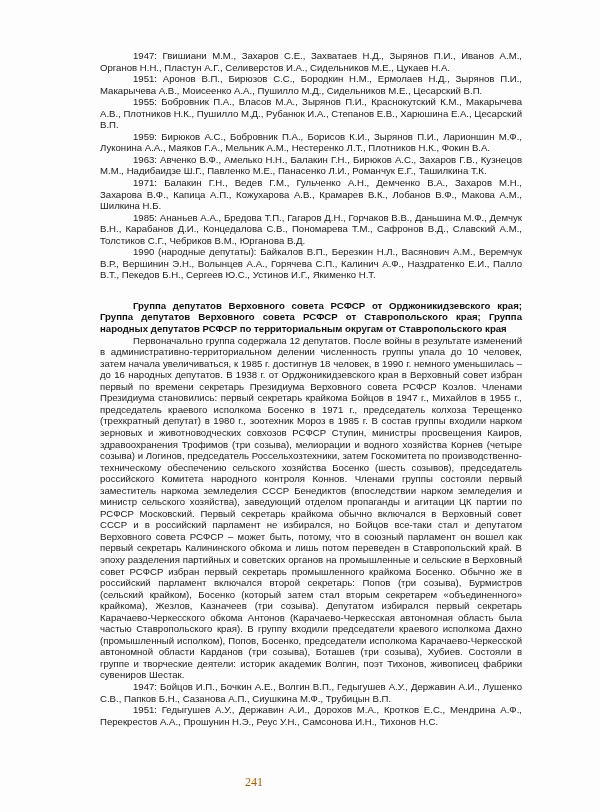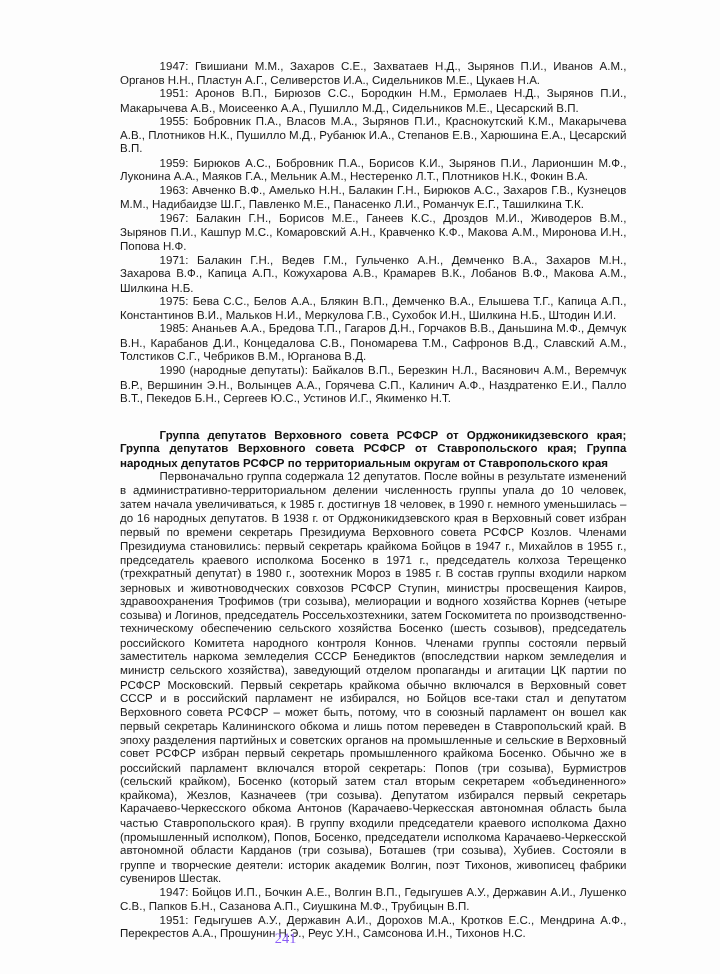--- a/index.html
+++ b/index.html
@@ -15,41 +15,39 @@
     text-align: justify;
   }
   .entry { text-indent: 33px; margin: 0; hyphens: manual; }
   .heading {
     font-weight: bold; text-indent: 33px; margin: 19px 0 0 0;
     line-height: 11.55px; color: #111;
   }
   .body-text { }
   .para { text-indent: 33px; margin: 0; }
   .page-number {
-    position: absolute; left: 0; width: 476px; top: 775px;
+    position: absolute; left: 16px; width: 476px; top: 775px;
     text-align: center;
     font-family: "Liberation Serif", "DejaVu Serif", serif;
-    font-size: 12px; color: #8b5cf6;
+    font-size: 12px; color: #a16207;
   }
 </style>
 </head>
 <body>
 
 <div class="page">
   <div class="content">
 
     <div>
       <p class="entry"><span>1947:</span> <span>Гвишиани М.М., Захаров С.Е., Захватаев Н.Д., Зырянов П.И., Иванов А.М., Органов Н.Н., Пластун А.Г., Селиверстов И.А., Сидельников М.Е., Цукаев Н.А.</span></p>
       <p class="entry"><span>1951:</span> <span>Аронов В.П., Бирюзов С.С., Бородкин Н.М., Ермолаев Н.Д., Зырянов П.И., Макарычева А.В., Моисеенко А.А., Пушилло М.Д., Сидельников М.Е., Цесарский В.П.</span></p>
       <p class="entry"><span>1955:</span> <span>Бобровник П.А., Власов М.А., Зырянов П.И., Краснокутский К.М., Макарычева А.В., Плотни­ков Н.К., Пушилло М.Д., Рубанюк И.А., Степанов Е.В., Харюшина Е.А., Цесарский В.П.</span></p>
       <p class="entry"><span>1959:</span> <span>Бирюков А.С., Бобровник П.А., Борисов К.И., Зырянов П.И., Ларионшин М.Ф., Луконина А.А., Маяков Г.А., Мельник А.М., Нестеренко Л.Т., Плотников Н.К., Фокин В.А.</span></p>
       <p class="entry"><span>1963:</span> <span>Авченко В.Ф., Амелько Н.Н., Балакин Г.Н., Бирюков А.С., Захаров Г.В., Кузнецов М.М., На­дибаидзе Ш.Г., Павленко М.Е., Панасенко Л.И., Романчук Е.Г., Ташилкина Т.К.</span></p>
-      <p class="entry"><span>1967:</span> <span>Балакин Г.Н., Борисов М.Е., Ганеев К.С., Дроздов М.И., Живодеров В.М., Зырянов П.И., Кашпур М.С., Комаровский А.Н., Кравченко К.Ф., Макова А.М., Миронова И.Н., Попова Н.Ф.</span></p>
       <p class="entry"><span>1971:</span> <span>Балакин Г.Н., Ведев Г.М., Гульченко А.Н., Демченко В.А., Захаров М.Н., Захарова В.Ф., Ка­пица А.П., Кожухарова А.В., Крамарев В.К., Лобанов В.Ф., Макова А.М., Шилкина Н.Б.</span></p>
-      <p class="entry"><span>1975:</span> <span>Бева С.С., Белов А.А., Блякин В.П., Демченко В.А., Елышева Т.Г., Капица А.П., Константинов В.И., Мальков Н.И., Меркулова Г.В., Сухобок И.Н., Шилкина Н.Б., Штодин И.И.</span></p>
       <p class="entry"><span>1985:</span> <span>Ананьев А.А., Бредова Т.П., Гагаров Д.Н., Горчаков В.В., Даньшина М.Ф., Демчук В.Н., Ка­рабанов Д.И., Концедалова С.В., Пономарева Т.М., Сафронов В.Д., Славский А.М., Толстиков С.Г., Чебри­ков В.М., Юрганова В.Д.</span></p>
       <p class="entry"><span>1990 (народные депутаты):</span> <span>Байкалов В.П., Березкин Н.Л., Васянович А.М., Веремчук В.Р., Верши­нин Э.Н., Волынцев А.А., Горячева С.П., Калинич А.Ф., Наздратенко Е.И., Палло В.Т., Пекедов Б.Н., Серге­ев Ю.С., Устинов И.Г., Якименко Н.Т.</span></p>
     </div>
 
     <p class="heading">Группа депутатов Верховного совета РСФСР от Орджоникидзевского края; Группа депутатов Верховного совета РСФСР от Ставропольского края; Группа народных депутатов РСФСР по терри­ториальным округам от Ставропольского края</p>
 
     <div class="body-text">
       <p class="para">Первоначально группа содержала 12 депутатов. После войны в результате изменений в администра­тивно-территориальном делении численность группы упала до 10 человек, затем начала увеличиваться, к 1985 г. достигнув 18 человек, в 1990 г. немного уменьшилась – до 16 народных депутатов. В 1938 г. от Орд­жоникидзевского края в Верховный совет избран первый по времени секретарь Президиума Верховного совета РСФСР Козлов. Членами Президиума становились: первый секретарь крайкома Бойцов в 1947 г., Михайлов в 1955 г., председатель краевого исполкома Босенко в 1971 г., председатель колхоза Терещенко (трехкратный депутат) в 1980 г., зоотехник Мороз в 1985 г. В состав группы входили нарком зерновых и животноводческих совхозов РСФСР Ступин, министры просвещения Каиров, здравоохранения Трофимов (три созыва), мелиорации и водного хозяйства Корнев (четыре созыва) и Логинов, председатель Россельхоз­техники, затем Госкомитета по производственно-техническому обеспечению сельского хозяйства Босенко (шесть созывов), председатель российского Комитета народного контроля Коннов. Членами группы состоя­ли первый заместитель наркома земледелия СССР Бенедиктов (впоследствии нарком земледелия и министр сельского хозяйства), заведующий отделом пропаганды и агитации ЦК партии по РСФСР Московский. Пер­вый секретарь крайкома обычно включался в Верховный совет СССР и в российский парламент не избирал­ся, но Бойцов все-таки стал и депутатом Верховного совета РСФСР – может быть, потому, что в союзный парламент он вошел как первый секретарь Калининского обкома и лишь потом переведен в Ставропольский край. В эпоху разделения партийных и советских органов на промышленные и сельские в Верховный совет РСФСР избран первый секретарь промышленного крайкома Босенко. Обычно же в российский парламент включался второй секретарь: Попов (три созыва), Бурмистров (сельский крайком), Босенко (который затем стал вторым секретарем «объединенного» крайкома), Жезлов, Казначеев (три созыва). Депутатом избирался первый секретарь Карачаево-Черкесского обкома Антонов (Карачаево-Черкесская автономная область была частью Ставропольского края). В группу входили председатели краевого исполкома Дахно (промышленный исполком), Попов, Босенко, председатели исполкома Карачаево-Черкесской автономной области Карданов (три созыва), Боташев (три созыва), Хубиев. Состояли в группе и творческие деятели: историк академик Волгин, поэт Тихонов, живописец фабрики сувениров Шестак.</p>
     </div>
 

